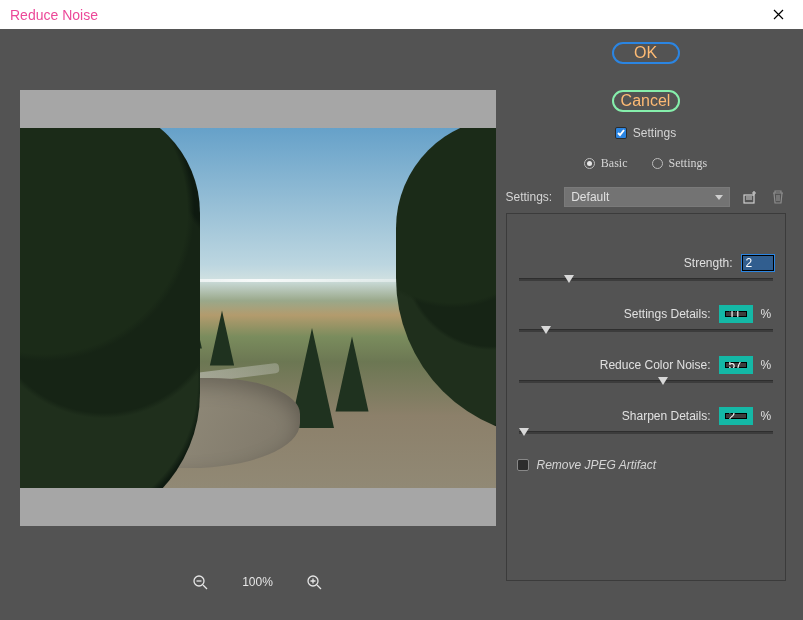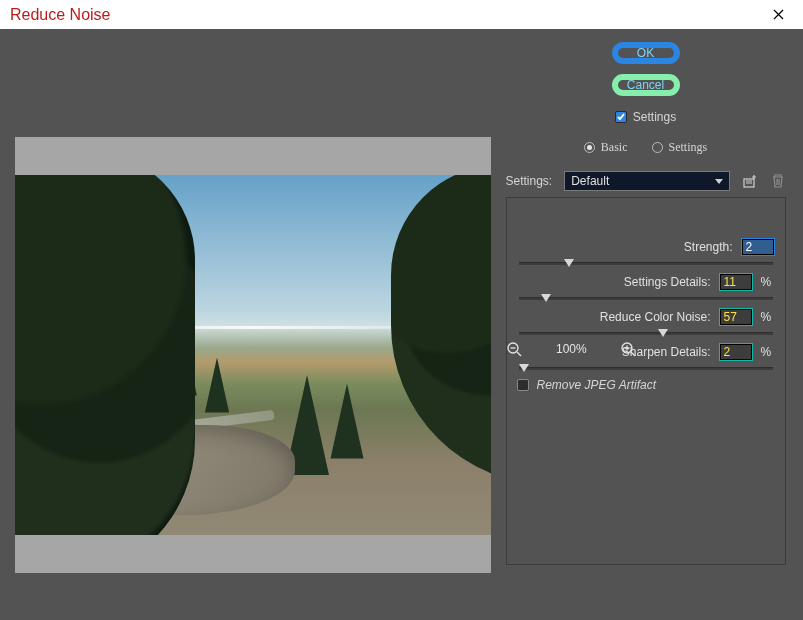--- a/index.html
+++ b/index.html
@@ -14,40 +14,40 @@
   }
   .titlebar {
     height: 30px;
     background: #fff;
     border-bottom: 1px solid #555;
     display: flex;
     align-items: center;
     justify-content: space-between;
     padding: 0 10px;
   }
-  .titlebar-title { color: #b91c1c; font-size: 16px; }
+  .titlebar-title { color: #ec4899; font-size: 14px; }
   .titlebar-close {
     width: 30px; height: 30px;
     display:flex; align-items:center; justify-content:center;
     cursor:pointer;
   }
   .titlebar-close svg { stroke:#000; stroke-width:1.2; }
 
   .workarea {
     background: #535353;
     width: 100%;
     height: calc(100% - 30px);
     display: flex;
     position: relative;
   }
 
   .left-col {
     width: 500px;
     display:flex;
-    flex-direction:row;
+    flex-direction:column;
     align-items:center;
   }
 
   .preview-frame {
     margin: 60px 0 0 15px;
     width: 476px; height: 436px;
     background:#a6a6a6;
     display:flex; align-items:center; justify-content:center;
     position:relative;
   }
@@ -119,30 +119,30 @@
   .zoom-row .icon { width:16px; height:16px; display:flex; align-items:center; justify-content:center; }
   .zoom-row svg { stroke:#e6e6e6; fill:none; stroke-width:1.3; }
 
   .right-col {
     flex:1;
     padding: 12px 12px 0 0;
     display:flex; flex-direction:column; align-items:center;
   }
   .btn {
     width:68px; height:22px;
-    border:6px solid #86efac;
+    border:2px solid #86efac;
     border-radius:11px;
     background:#535353;
-    color:#7dd3fc;
+    color:#fdba74;
     display:flex; align-items:center; justify-content:center;
     cursor:pointer;
-    font-size:12px;
+    font-size:16px;
   }
   .btn.primary { border-color:#2b85e2; }
-  .btn + .btn { margin-top:10px; }
+  .btn + .btn { margin-top:26px; }
 
   .preview-check {
     margin-top:14px;
     display:flex; align-items:center; gap:6px;
   }
   .checkbox {
     width:12px; height:12px;
     border:1px solid #2b2b2b;
     background:#2b85e2;
     display:flex; align-items:center; justify-content:center;
@@ -167,52 +167,52 @@
   .mode-opt { display:flex; align-items:center; gap:6px; cursor:pointer;font-family:Liberation Serif, serif; }
 
   .settings-row {
     margin-top:16px;
     width: 280px;
     display:flex; align-items:center; gap:12px;
   }
   .select {
     flex:1; height:20px;
     border:1px solid #7a7a7a;
-    background:#0f172a;
+    background:#737373;
     color:#e0e0e0;
     display:flex; align-items:center; justify-content:space-between;
     padding:0 6px; cursor:pointer;
     font-size:12px;
   }
   .select .chev { border-left:4px solid transparent; border-right:4px solid transparent; border-top:5px solid #cfcfcf; }
   .mini-icon { width:16px; height:16px; display:flex; align-items:center; justify-content:center; }
   .mini-icon svg { stroke:#cfcfcf; fill:none; stroke-width:1.2; }
   .mini-icon.dim svg { stroke:#8d8d8d; }
 
   .panel {
     margin-top:6px;
     width:280px; height:368px;
     border:1px solid #3b3b3b;
     padding: 40px 10px 10px 10px;
   }
 
   .param {
     display:flex; flex-direction:column;
-    margin-bottom:8px;
+    margin-bottom:24px;
   }
   .param-top {
     display:flex; align-items:center; justify-content:flex-end; gap:8px;
     margin-bottom:6px;
   }
   .param-top label { color:#e0e0e0; }
   .numbox {
     width:34px; height:18px;
     background:#3d3d3d;
-    border:1px solid #14b8a6;
-    color:#fde047;
+    border:6px solid #14b8a6;
+    color:#ffffff;
     font-size:12px;
     padding:0 4px;
     box-shadow:0 0 0 1px #000 inset;
   }
   .numbox.active {
     border:1px solid #2b85e2;
     background:#315e8f;
     color:#fff;
   }
   .pct { width:14px; color:#e0e0e0; }

